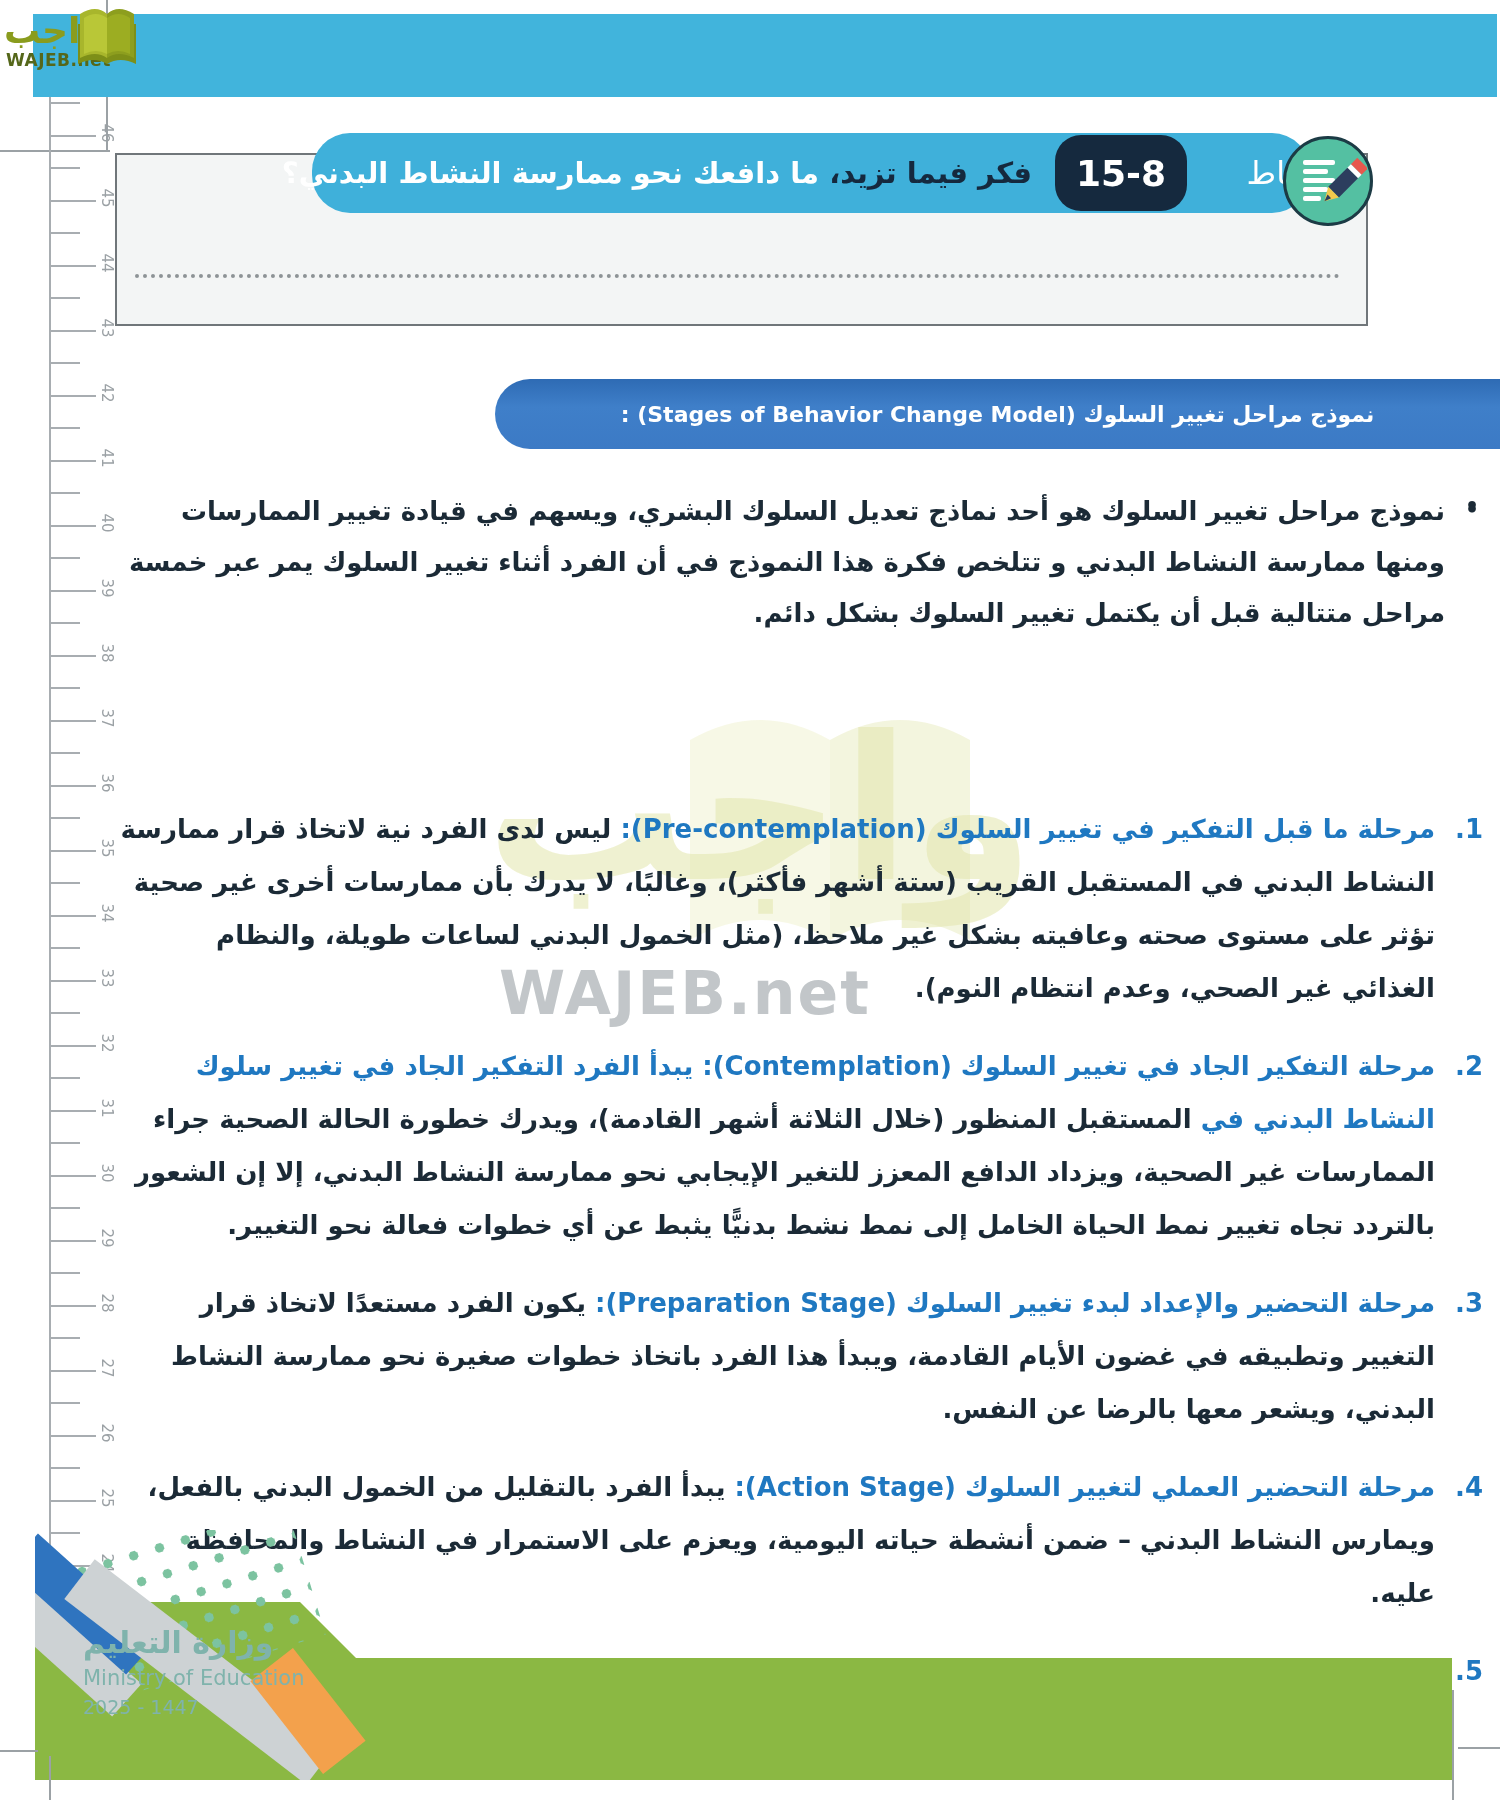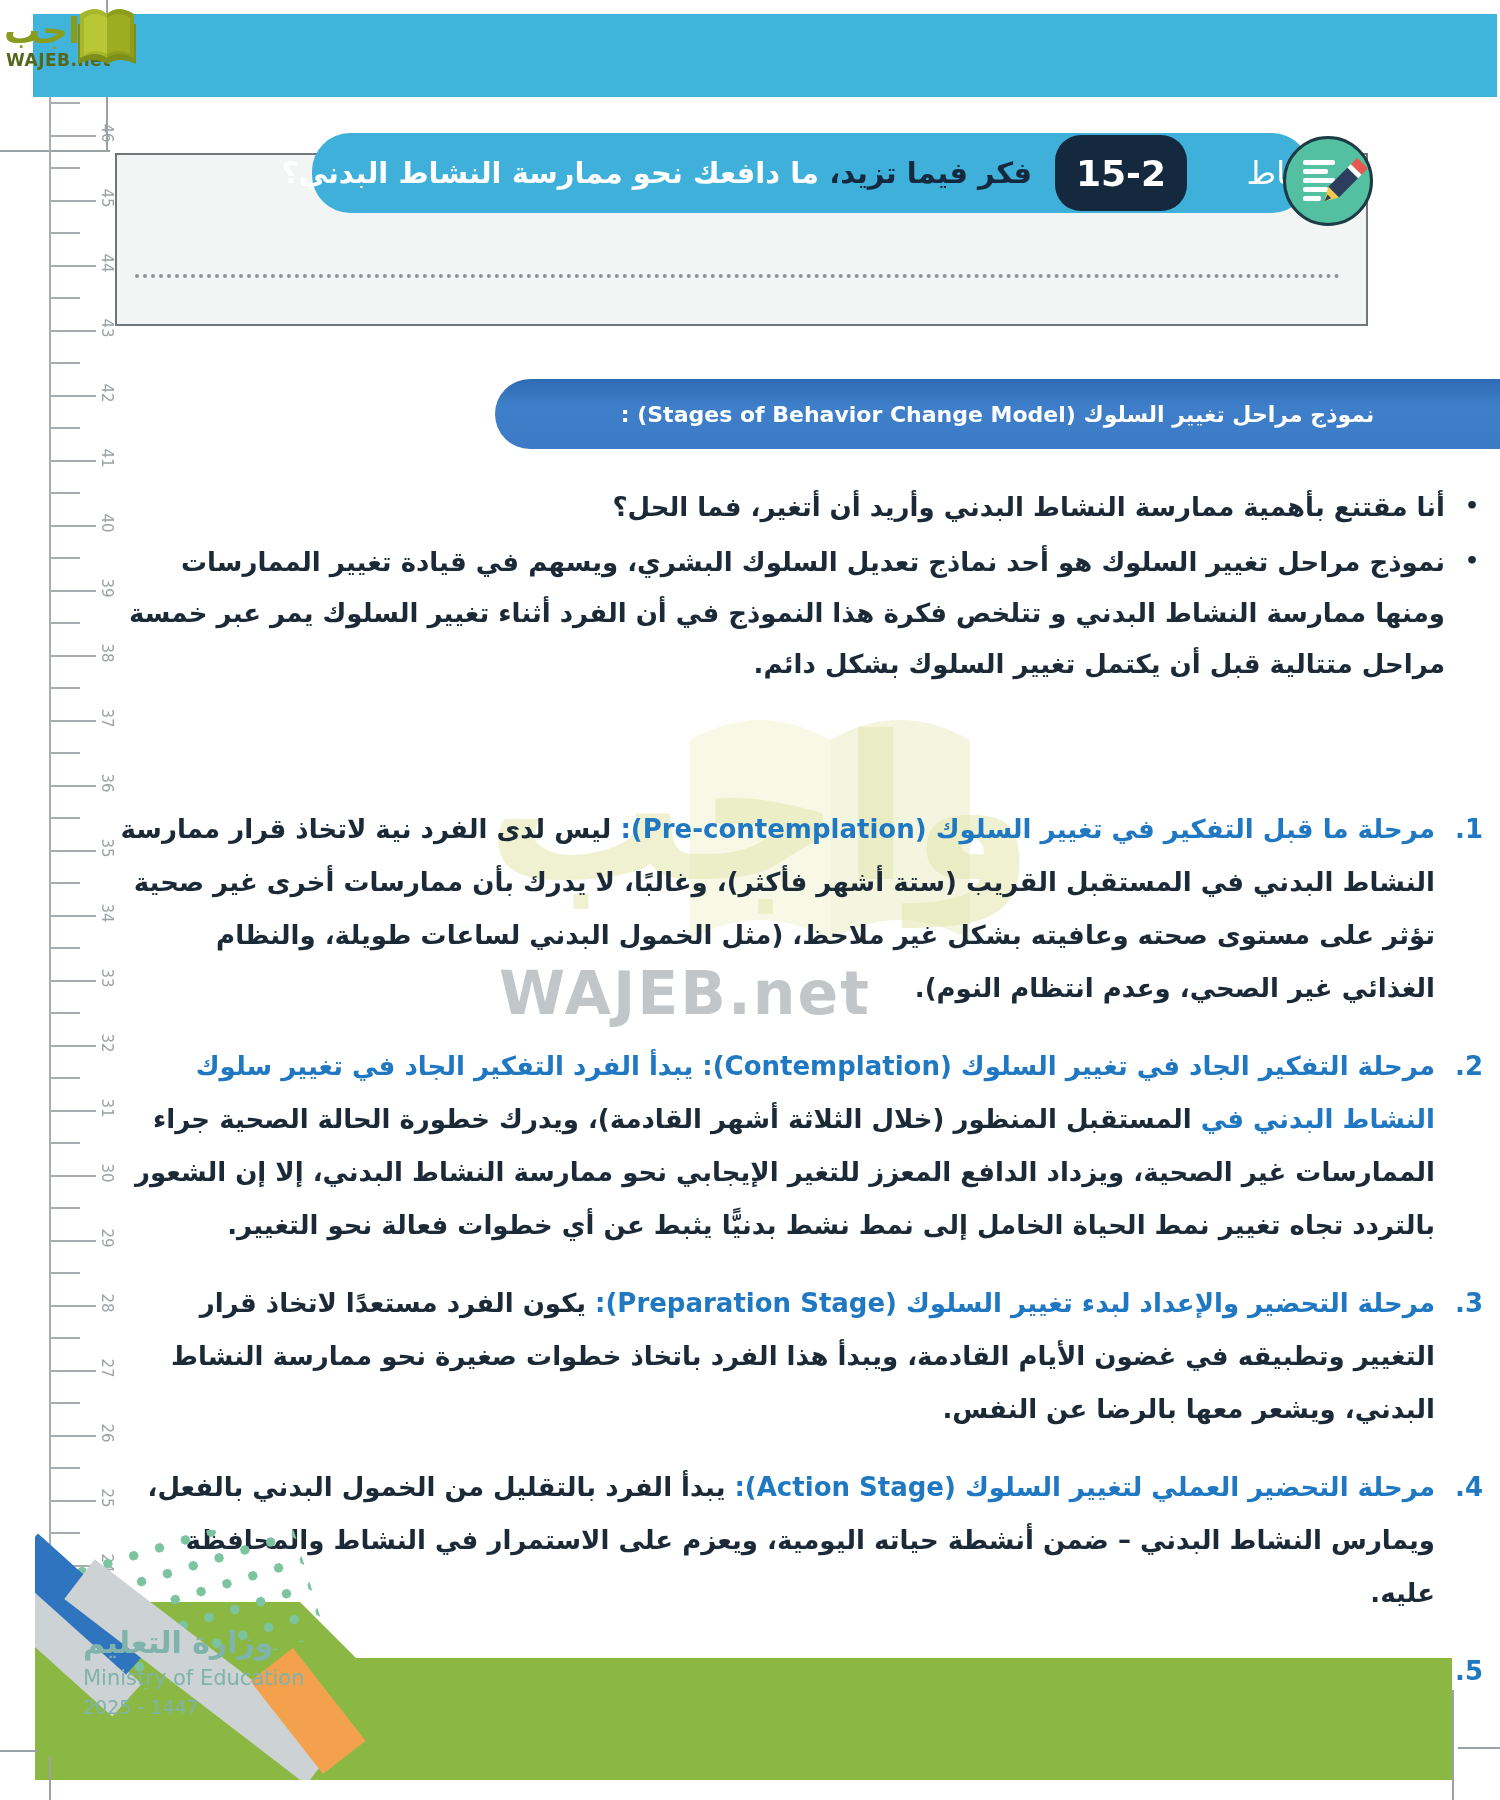--- a/index.html
+++ b/index.html
@@ -180,21 +180,21 @@
   </div>
 
   <div class="answer-box"></div>
   <div class="answer-dotted"></div>
   <div class="activity-pill">
     <div class="activity-question">
       <span class="q-dark">فكر فيما تزيد،</span>
       <span> </span>
       <span class="q-light">ما دافعك نحو ممارسة النشاط البدني؟</span>
     </div>
-    <div class="activity-num">15-2</div>
+    <div class="activity-num">15-8</div>
     <div class="activity-label">نشاط</div>
   </div>
   <div class="activity-icon">
     <svg width="78" height="78" viewBox="0 0 78 78">
       <rect x="14" y="18" width="32" height="5" rx="2" fill="#fff"></rect>
       <rect x="14" y="27" width="25" height="5" rx="2" fill="#fff"></rect>
       <rect x="14" y="36" width="32" height="5" rx="2" fill="#fff"></rect>
       <rect x="14" y="45" width="25" height="5" rx="2" fill="#fff"></rect>
       <rect x="14" y="54" width="18" height="5" rx="2" fill="#fff"></rect>
       <g transform="rotate(45 52 42)">
@@ -203,21 +203,21 @@
         <rect x="45" y="26" width="15" height="27" fill="#2c3e5e"></rect>
         <polygon points="45,53 60,53 52.5,66" fill="#f2c94c"></polygon>
         <polygon points="50,59 55,59 52.5,66" fill="#2c3e5e"></polygon>
       </g>
     </svg>
   </div>
 
   <div class="main-heading">نموذج مراحل تغيير السلوك (Stages of Behavior Change Model) :</div>
 
   <div class="bullets" id="bullets">
-      <div class="bullet"><span class="bullet-dot">•</span><span>أنا مقتنع بأهمية ممارسة النشاط البدني وأريد أن أتغير، فما الحل؟</span></div>
+      <div class="bullet"><span class="bullet-dot">•</span></div>
       <div class="bullet"><span class="bullet-dot">•</span><span>نموذج مراحل تغيير السلوك هو أحد نماذج تعديل السلوك البشري، ويسهم في قيادة تغيير الممارسات ومنها ممارسة النشاط البدني و تتلخص فكرة هذا النموذج في أن الفرد أثناء تغيير السلوك يمر عبر خمسة مراحل متتالية قبل أن يكتمل تغيير السلوك بشكل دائم.</span></div>
     </div>
 
 
   <div class="watermark">
     <div class="wm-book">
       <svg width="320" height="260" viewBox="0 0 320 260">
         <path d="M20 40 Q90 0 160 40 L160 240 Q90 200 20 240 Z" fill="#eef0c9"></path>
         <path d="M300 40 Q230 0 160 40 L160 240 Q230 200 300 240 Z" fill="#e6e9b8"></path>
       </svg>

